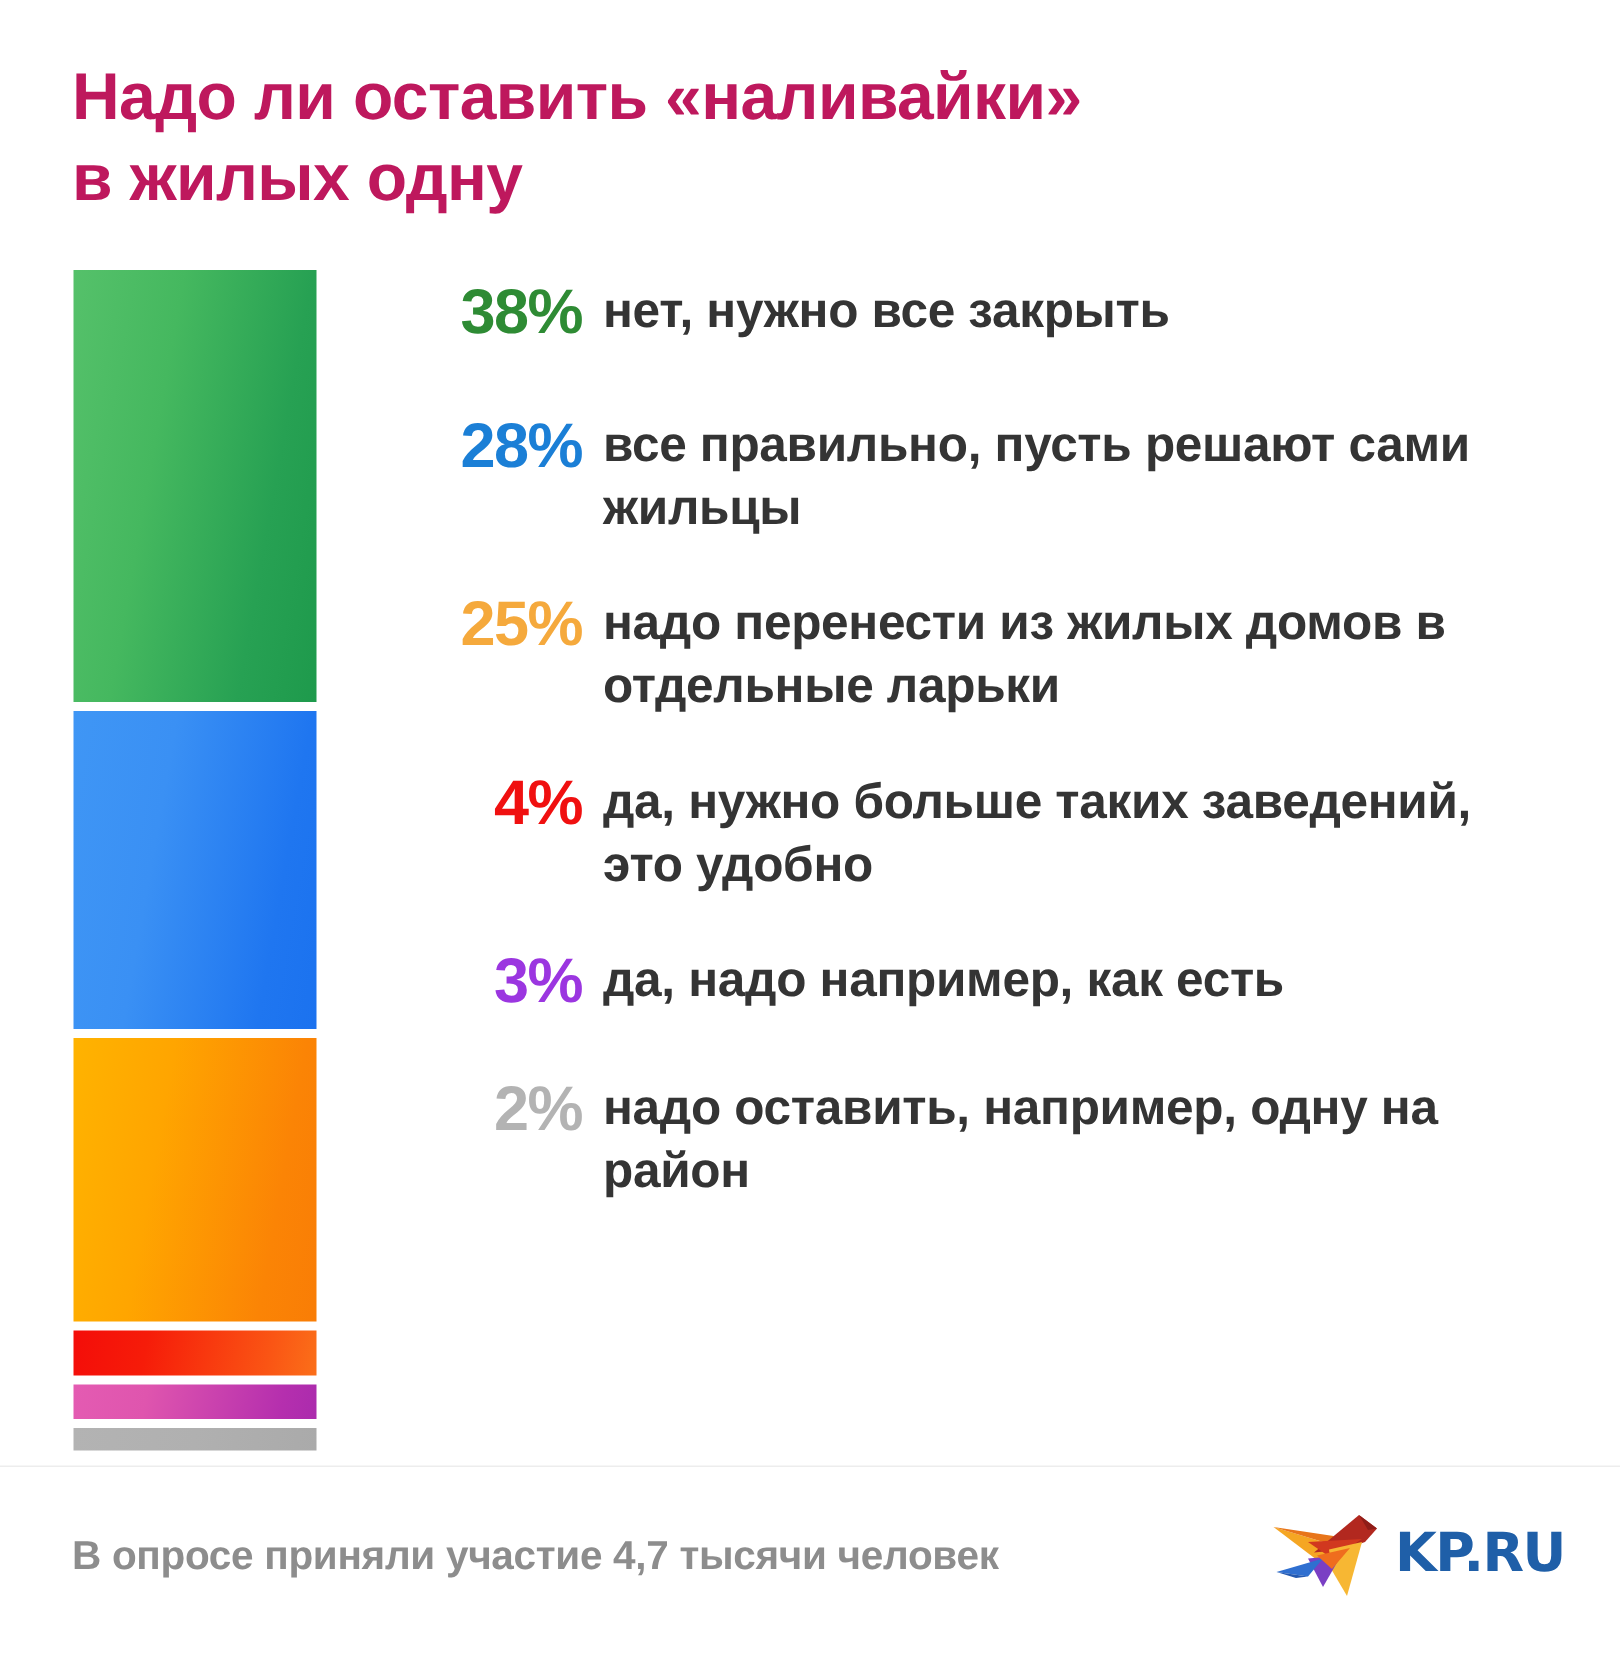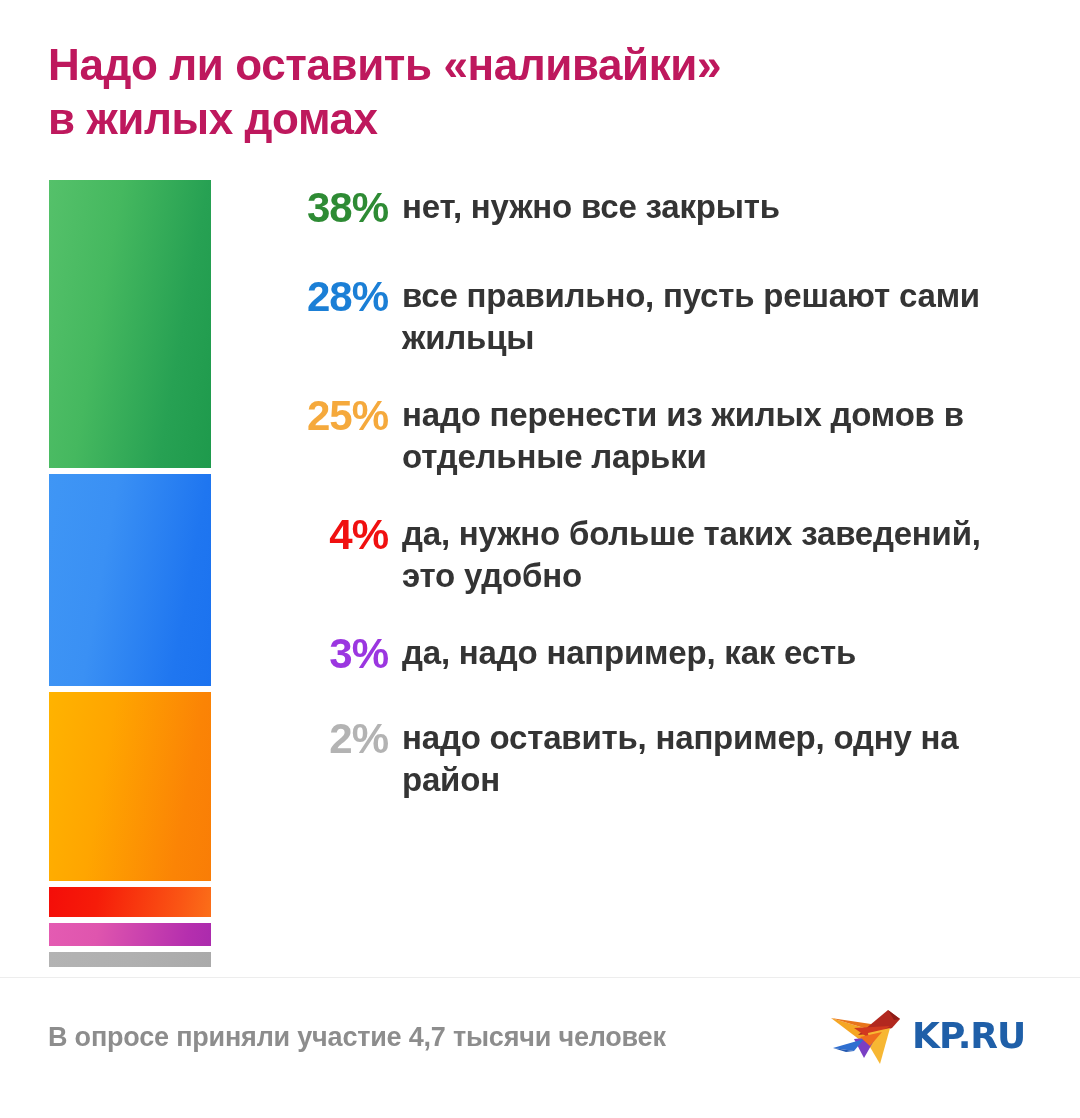--- a/index.html
+++ b/index.html
@@ -114,21 +114,21 @@
     top: 1022px;
     color: #8d8d8d;
     font-size: 27px;
     font-weight: bold;
     letter-spacing: -0.2px;
     white-space: nowrap;
   }
 
   .logo {
     position: absolute;
-    left: 830px;
+    left: 848px;
     top: 1005px;
     width: 192px;
     height: 62px;
     display: flex;
     align-items: center;
   }
   .logo-bird { width: 78px; height: 60px; flex: 0 0 auto; }
   .logo-text {
     margin-left: 4px;
     color: #1f5fa8;
@@ -137,21 +137,21 @@
     letter-spacing: -1px;
     font-family: "DejaVu Sans", sans-serif;
     line-height: 1;
   }
 </style>
 </head>
 <body>
 
 <div class="title">
   <span class="tline">Надо ли оставить «наливайки»</span>
-  <span class="tline">в жилых домах</span>
+  <span class="tline">в жилых одну</span>
 </div>
 
 <div class="bar">
   <div class="seg seg-green" style="height:37.3%"></div>
   <div class="seg seg-blue" style="height:27.5%"></div>
   <div class="seg seg-orange" style="height:24.5%"></div>
   <div class="seg seg-red" style="height:3.9%"></div>
   <div class="seg seg-magenta" style="height:2.9%"></div>
   <div class="seg seg-gray" style="height:1.9%"></div>
 </div>

